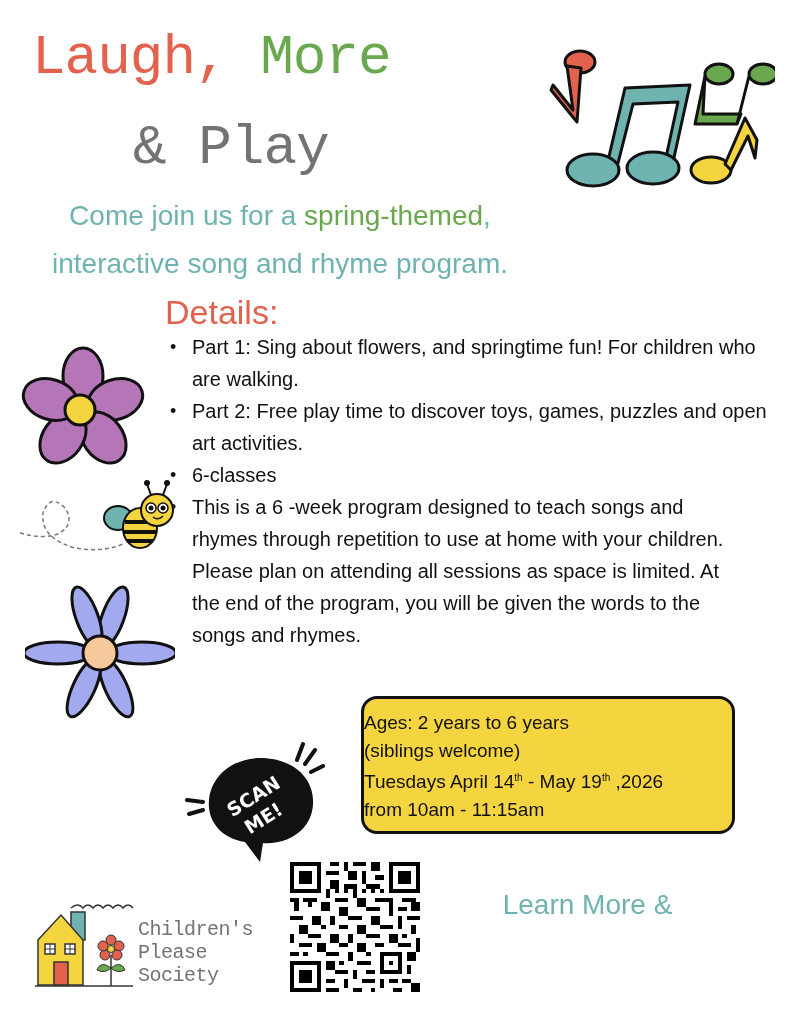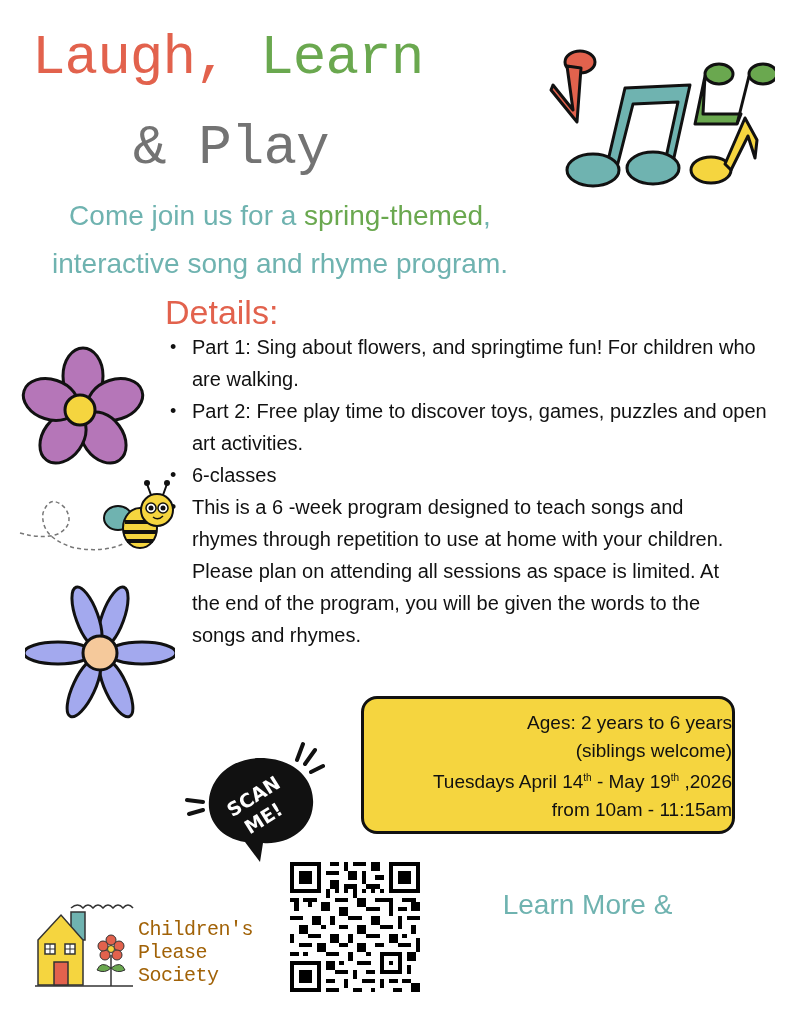--- a/index.html
+++ b/index.html
@@ -10,31 +10,31 @@
   #title-line2 { left: 133px; top: 120px; white-space: nowrap; }
   .coral { color: #e2624d; }
   .green { color: #6aa84f; }
   .teal { color: #737373; }
   .subtitle { left: 0; width: 560px; text-align: center; font-size: 28px; color: #6fb3b0; line-height: 48px; }
   #subtitle { top: 192px; }
   #details-heading { left: 165px; top: 293px; font-size: 34px; color: #e2624d; }
   #details-list { left: 168px; top: 331px; width: 600px; margin: 0; padding: 0; list-style: none; font-size: 20px; line-height: 32px; color: #111; }
   #details-list li { position: relative; padding-left: 24px; }
   #details-list li::before { content: "•"; position: absolute; left: 2px; top: 0; font-size: 18px; }
-  #info-box { left: 361px; top: 696px; width: 374px; height: 138px; background: #f5d53f; border: 3px solid #111; border-radius: 16px; box-sizing: border-box; text-align: right; font-size: 19px; line-height: 27.5px; color: #111; padding-top: 10px; }
+  #info-box { left: 361px; top: 696px; width: 374px; height: 138px; background: #f5d53f; border: 3px solid #111; border-radius: 16px; box-sizing: border-box; text-align: left; font-size: 19px; line-height: 27.5px; color: #111; padding-top: 10px; }
   #info-box sup { font-size: 10px; vertical-align: 7px; }
   #cta { left: 470px; top: 884px; width: 235px; text-align: center; font-size: 28px; line-height: 42px; color: #6fb3b0; }
-  #org-name { left: 138px; top: 918px; font-family: "Liberation Mono", "DejaVu Sans Mono", monospace; font-size: 20px; line-height: 23px; color: #a16207; letter-spacing: -0.5px; }
+  #org-name { left: 138px; top: 918px; font-family: "Liberation Mono", "DejaVu Sans Mono", monospace; font-size: 20px; line-height: 23px; color: #737373; letter-spacing: -0.5px; }
 </style>
 </head>
 <body>
 
 <div id="title-line1" class="abs title">
   <span class="coral">Laugh,</span>
-  <span class="green">Learn</span>
+  <span class="green">More</span>
 </div>
 <div id="title-line2" class="abs title teal">&amp; Play</div>
 
 <svg class="abs" style="left:545px;top:40px" width="230" height="150" viewBox="0 0 230 150">
   <g stroke="#111" stroke-width="3" stroke-linejoin="round">
 
     <ellipse cx="35" cy="22" rx="15" ry="11" fill="#e2624d"></ellipse>
     <path d="M22 26 L28 70 L8 45 L6 50 L32 82 L36 28 Z" fill="#e2624d"></path>
 
     <path d="M62 125 L80 48 L145 45 L128 122 L120 122 L133 62 L88 64 L72 127 Z" fill="#6fb3b0"></path>

